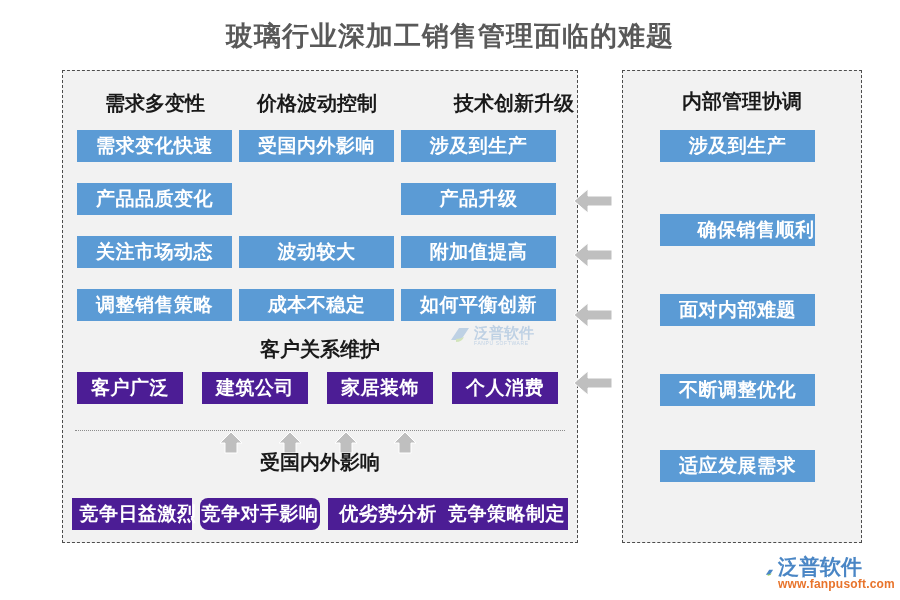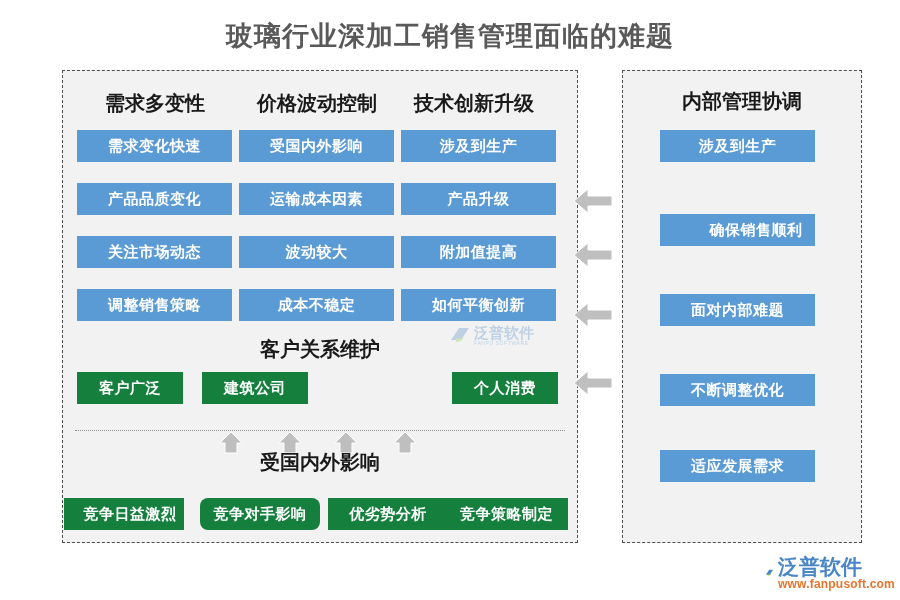--- a/index.html
+++ b/index.html
@@ -65,21 +65,21 @@
     font-family: "Liberation Serif", "DejaVu Serif", serif;
     white-space: nowrap;
   }
 
   .col-heading {
     top: 90px;
     width: 166px;
   }
   #heading-col-0 { left: 72px; }
   #heading-col-1 { left: 234px; }
-  #heading-col-2 { left: 391px; }
+  #heading-col-2 { left: 408px; text-align: right; }
 
   #heading-customer {
     left: 62px;
     top: 336px;
     width: 516px;
   }
   #heading-competitor {
     left: 62px;
     top: 449px;
     width: 516px;
@@ -91,49 +91,49 @@
   }
 
   
   .box {
     position: absolute;
     box-sizing: border-box;
     display: flex;
     align-items: center;
     justify-content: center;
     color: #ffffff;
-    font-size: 15px;
+    font-size: 19px;
     font-weight: bold;
     letter-spacing: 0.5px;
     font-family: "Liberation Serif", "DejaVu Serif", serif;
     white-space: nowrap;
     user-select: none;
   }
   .box-blue { background: #5B9BD5; }
-  .box-orange { background: #15803d; }
+  .box-orange { background: #4c1d95; }
 
   
   .m-col-0 { left: 77px; width: 155px; }
   .m-col-1 { left: 239px; width: 155px; }
   .m-col-2 { left: 401px; width: 155px; }
   .m-row-0 { top: 130px; height: 32px; }
   .m-row-1 { top: 183px; height: 32px; }
   .m-row-2 { top: 236px; height: 32px; }
   .m-row-3 { top: 289px; height: 32px; }
 
   
   .cust-row { top: 372px; height: 32px; width: 106px; }
   .cust-0 { left: 77px; }
   .cust-1 { left: 202px; }
   .cust-2 { left: 327px; }
   .cust-3 { left: 452px; }
 
   
   .comp-row { top: 498px; height: 32px; width: 120px; }
-  .comp-0 { left: 64px; padding-left: 12px; }
+  .comp-0 { left: 72px; padding-left: 12px; }
   .comp-1 { left: 200px; border-radius: 8px; }
   .comp-2 { left: 328px; }
   .comp-3 { left: 445px; width: 123px;}
 
   
   .r-box { left: 660px; width: 155px; height: 32px; }
   .r-0 { top: 130px; }
   .r-1 { top: 214px; padding-left: 37px; }
   .r-2 { top: 294px; }
   .r-3 { top: 374px; }
@@ -247,21 +247,20 @@
 
   <div class="section-heading col-heading" id="heading-col-0">需求多变性</div>
   <div class="section-heading col-heading" id="heading-col-1">价格波动控制</div>
   <div class="section-heading col-heading" id="heading-col-2">技术创新升级</div>
 
   <div class="box box-blue m-col-0 m-row-0">需求变化快速</div>
   <div class="box box-blue m-col-1 m-row-0">受国内外影响</div>
   <div class="box box-blue m-col-2 m-row-0">涉及到生产</div>
 
   <div class="box box-blue m-col-0 m-row-1">产品品质变化</div>
-  <div class="box box-blue m-col-1 m-row-1">运输成本因素</div>
   <div class="box box-blue m-col-2 m-row-1">产品升级</div>
 
   <div class="box box-blue m-col-1 m-row-2">波动较大</div>
   <div class="box box-blue m-col-0 m-row-2">关注市场动态</div>
   <div class="box box-blue m-col-2 m-row-2">附加值提高</div>
 
   <div class="box box-blue m-col-0 m-row-3">调整销售策略</div>
   <div class="box box-blue m-col-1 m-row-3">成本不稳定</div>
   <div class="box box-blue m-col-2 m-row-3">如何平衡创新</div>
 
@@ -273,20 +272,21 @@
     <span class="wm-text">
       <span class="wm-cn">泛普软件</span>
       <span class="wm-en">FANPU SOFTWARE</span>
     </span>
   </div>
 
   <div class="section-heading" id="heading-customer">客户关系维护</div>
 
   <div class="box box-orange cust-row cust-0">客户广泛</div>
   <div class="box box-orange cust-row cust-1">建筑公司</div>
+  <div class="box box-orange cust-row cust-2">家居装饰</div>
   <div class="box box-orange cust-row cust-3">个人消费</div>
 
   <div id="divider"></div>
 
   <div class="arrow-up" id="arrow-u-0">
     <svg width="26" height="26" viewBox="0 0 26 26">
       <path d="M13 2 L24 13 L19 13 L19 23 L7 23 L7 13 L2 13 Z" fill="#BFBFBF" stroke="#FFFFFF" stroke-width="1"></path>
     </svg>
   </div>
   <div class="arrow-up" id="arrow-u-1">

